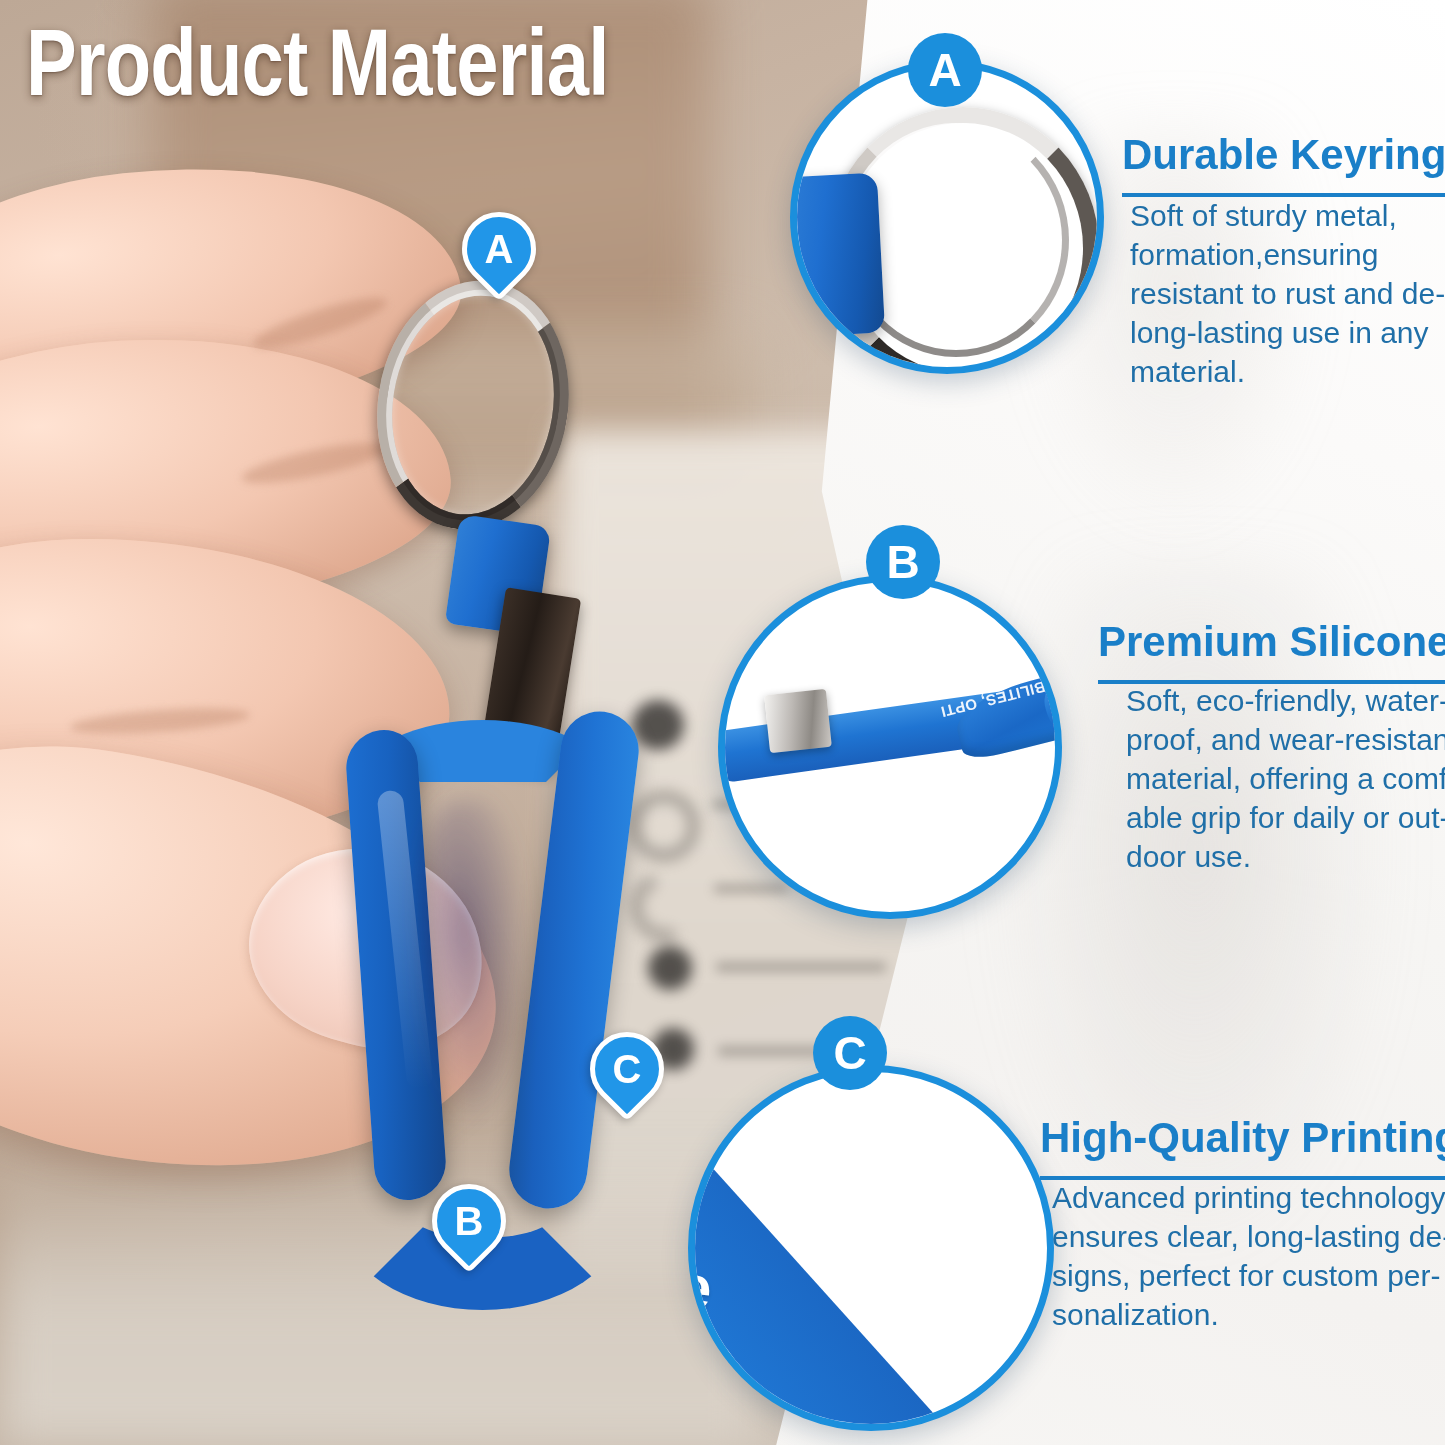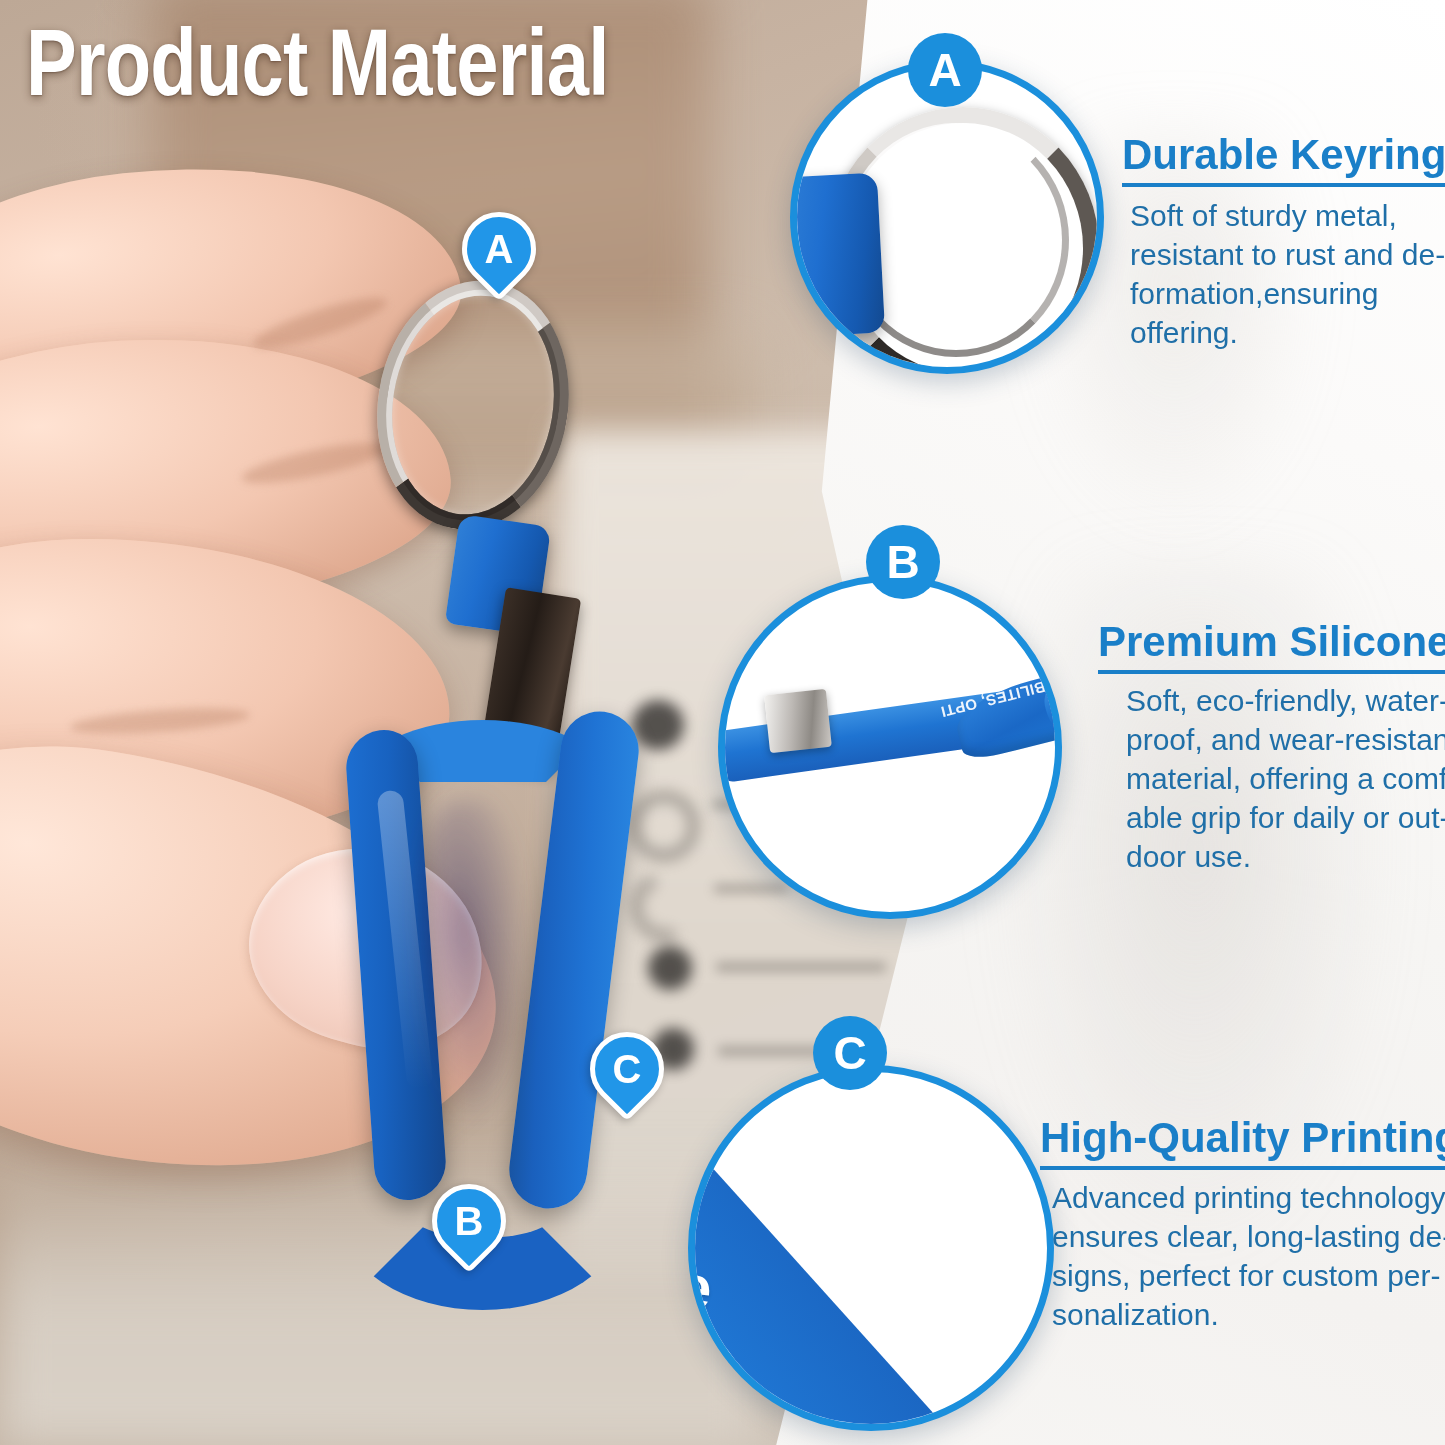--- a/index.html
+++ b/index.html
@@ -169,21 +169,21 @@
   .cC-band{position:absolute;left:-90px;top:-30px;width:210px;height:560px;
     transform:rotate(-42deg);transform-origin:50% 50%;
     background:linear-gradient(95deg,#2f89e0,#1f76d3 45%,#1b66c2);}
   .cC-text{position:absolute;left:-62px;top:-8px;width:510px;
     transform:rotate(48deg);transform-origin:0 0;
     color:#ffffff;font-size:62px;font-weight:700;white-space:nowrap;
     text-shadow:0 2px 4px rgba(0,0,0,.18);}
 
   
   .feat-head{position:absolute;color:#1a7fc8;font-size:42px;font-weight:700;
-    white-space:nowrap;padding-bottom:4px;border-bottom:4px solid #1a7fc8;}
+    white-space:nowrap;padding-bottom:14px;border-bottom:4px solid #1a7fc8;}
   .feat-body{position:absolute;color:#1f6fa8;font-size:30px;line-height:1.30;}
   .feat-body span{display:block;white-space:nowrap;}
 
   
   .pin{position:absolute;width:74px;height:92px;z-index:8;}
   .pin .pin-shape{position:absolute;left:0;top:0;width:74px;height:74px;
     background:#2196e8;border:5px solid #ffffff;
     border-radius:50% 50% 50% 50%;
     transform:rotate(45deg);
     border-bottom-right-radius:6px;
@@ -252,23 +252,24 @@
   <div class="detail-circle" style="left:790px;top:60px;width:300px;height:300px;">
     <div class="cA-ring"></div>
     <div class="cA-ring2"></div>
     <div class="cA-sil"></div>
   </div>
   <div class="badge" style="left:908px;top:33px;">A</div>
 
   <div class="feat-head" style="left:1122px;top:131px;">Durable Keyring</div>
   <div class="feat-body" style="left:1130px;top:196px;">
     <span>Soft of sturdy metal,</span>
+    <span>formation,ensuring</span>
     <span>resistant to rust and de-</span>
-    <span>formation,ensuring</span>
-    <span>offering.</span>
+    <span>long-lasting use in any</span>
+    <span>material.</span>
   </div>
 
   <div class="detail-circle" style="left:718px;top:575px;width:330px;height:330px;">
     <div class="cB-strap"></div>
     <div class="cB-twist"></div>
     <div class="cB-twist2"></div>
     <div class="cB-crimp"></div>
     <div class="cB-print">HAT YOU ARE ABILITES, OPTI</div>
   </div>
   <div class="badge" style="left:866px;top:525px;">B</div>

